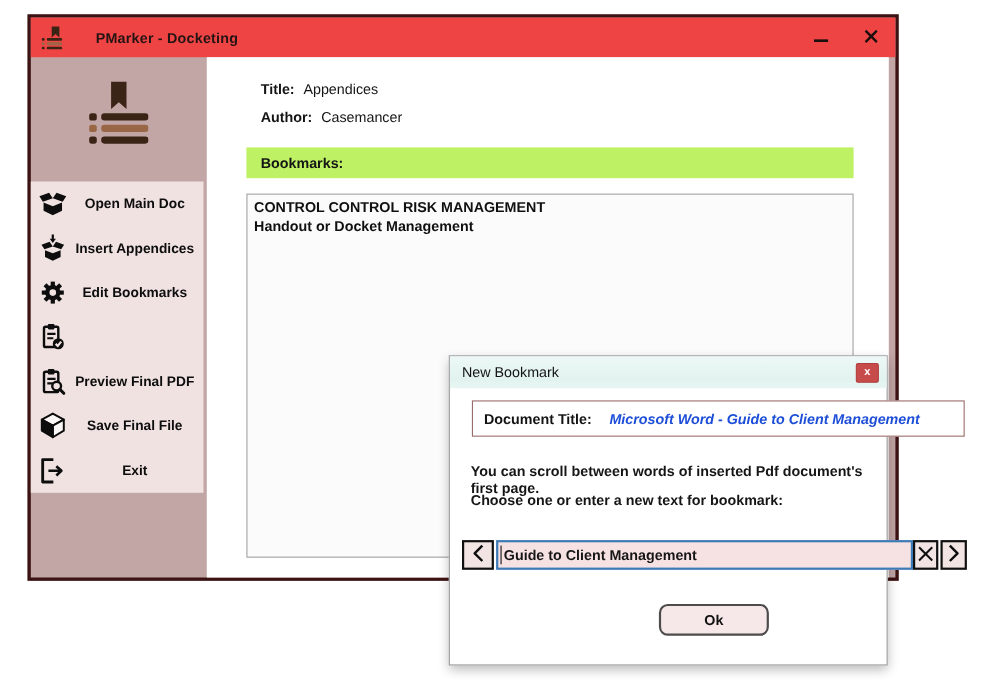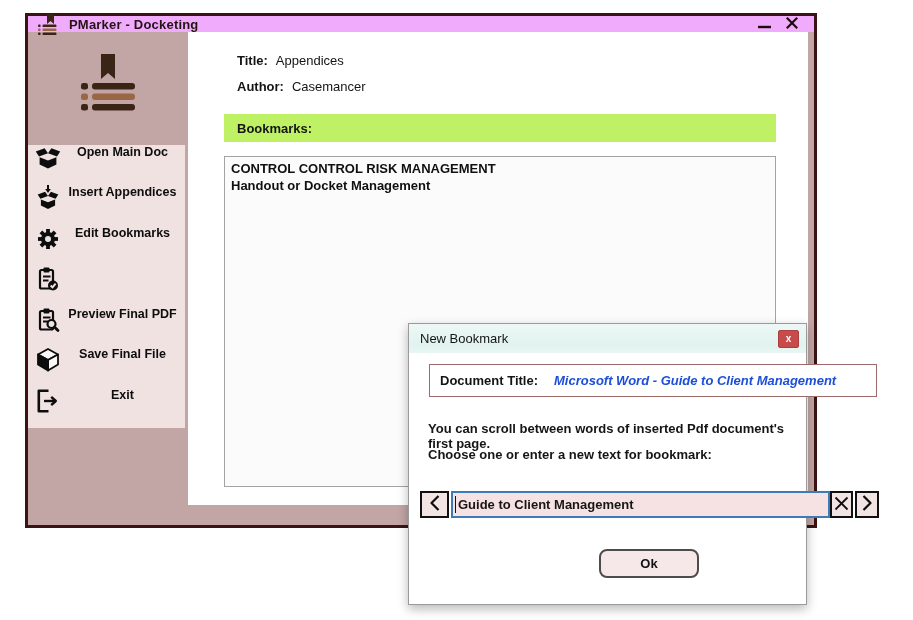--- a/index.html
+++ b/index.html
@@ -2,34 +2,34 @@
 <html><head>
 <meta charset="utf-8">
 <style>
   * { margin:0; padding:0; box-sizing:border-box; }
   html,body { width:913px; height:620px; background:#ffffff; font-family:"Liberation Sans", sans-serif; }
   .stage { position:relative; width:913px; height:620px; overflow:hidden; }
 
   
   .app-window { position:absolute; left:25px; top:13px; width:792px; height:515px;
     border:3px solid #3b1313; background:#c2a5a5; }
-  .titlebar { height:16px; background:#f0abfc; display:flex; align-items:center; padding:0 8px 0 8px; }
+  .titlebar { height:36px; background:#ef4444; display:flex; align-items:center; padding:0 8px 0 8px;gap:18px; }
   .titlebar-icon { width:22px; height:22px; display:flex; align-items:center; justify-content:center; }
   .titlebar-title { margin-left:11px; font-size:13px; font-weight:bold; color:#241414; letter-spacing:.2px; }
   .titlebar-spacer { flex:1; }
   .tb-btn { width:28px; height:26px; display:flex; align-items:center; justify-content:center; background:transparent; border:none; cursor:default; }
   .app-body { position:relative; width:786px; height:479px; }
   .content-panel { position:absolute; left:160px; top:0px; width:620px; height:473px; background:#ffffff; }
 
   
   .sidebar { position:absolute; left:0; top:0; width:160px; height:479px; }
   .logo-wrap { position:absolute; left:0; top:22px; width:160px; display:flex; justify-content:center; }
   .nav-panel { position:absolute; left:0; top:113px; width:157px; height:283px; background:#f1e2e2;
     display:grid; grid-template-rows:repeat(7,1fr); }
-  .nav-item { display:flex; align-items:flex-start; padding-left:4px; cursor:default; }
+  .nav-item { display:flex; align-items:center; padding-left:4px; cursor:default; }
   .nav-ico { width:32px; height:26px; display:flex; align-items:center; justify-content:center; flex:0 0 32px; }
   .nav-label { flex:1; text-align:center; font-size:12.5px; font-weight:bold; color:#0d0d0d; padding-right:4px; }
 
   
   .meta-line { position:absolute; left:49px; font-size:13px; color:#141414; }
   .meta-label { font-weight:bold; margin-right:8px; }
   .bookmarks-strip { position:absolute; left:36px; top:82px; width:552px; height:28px; background:#bef264;
     display:flex; align-items:center; }
   .bookmarks-strip span { font-size:13px; font-weight:bold; color:#141414; margin-left:13px; }
   .bookmark-listbox { position:absolute; left:36px; top:124px; width:552px; height:331px;

